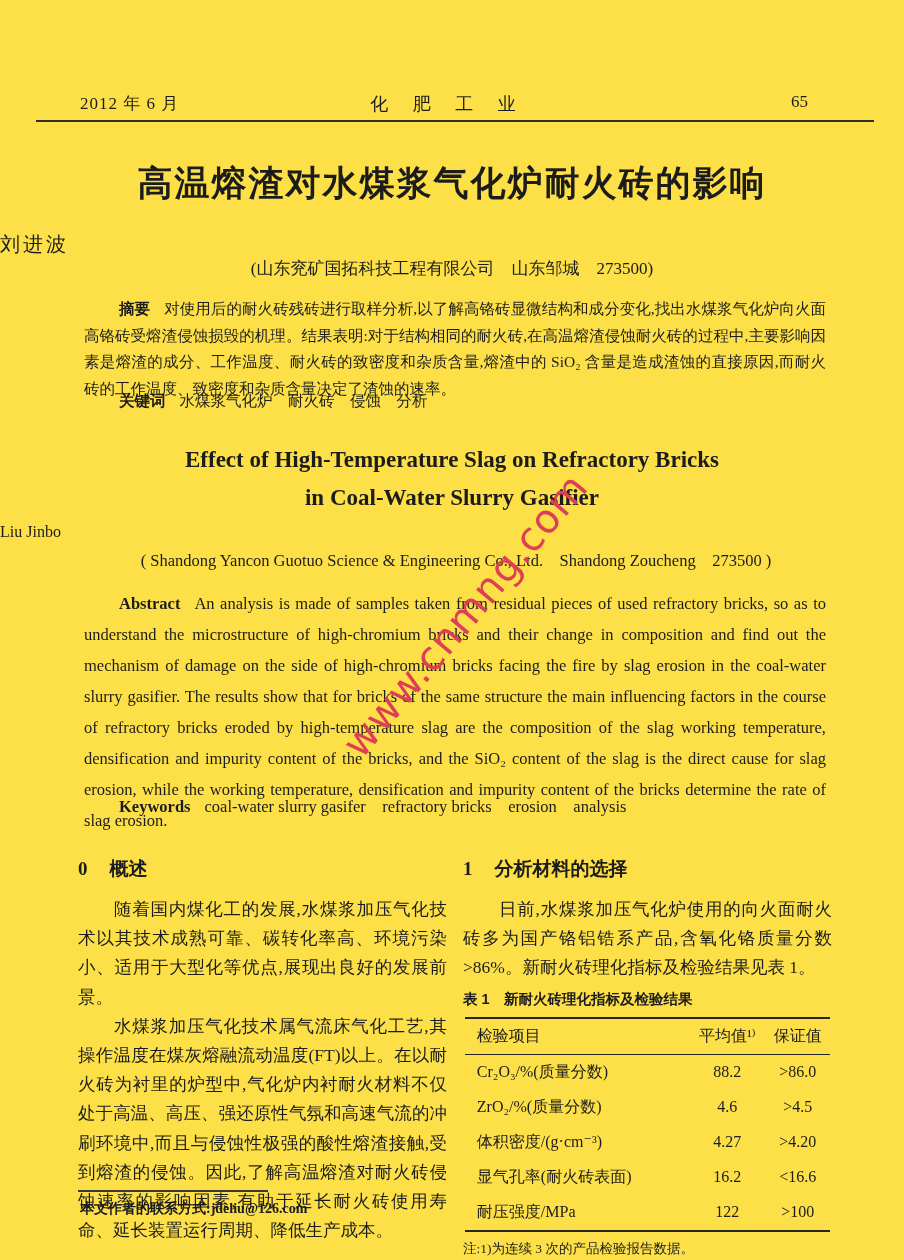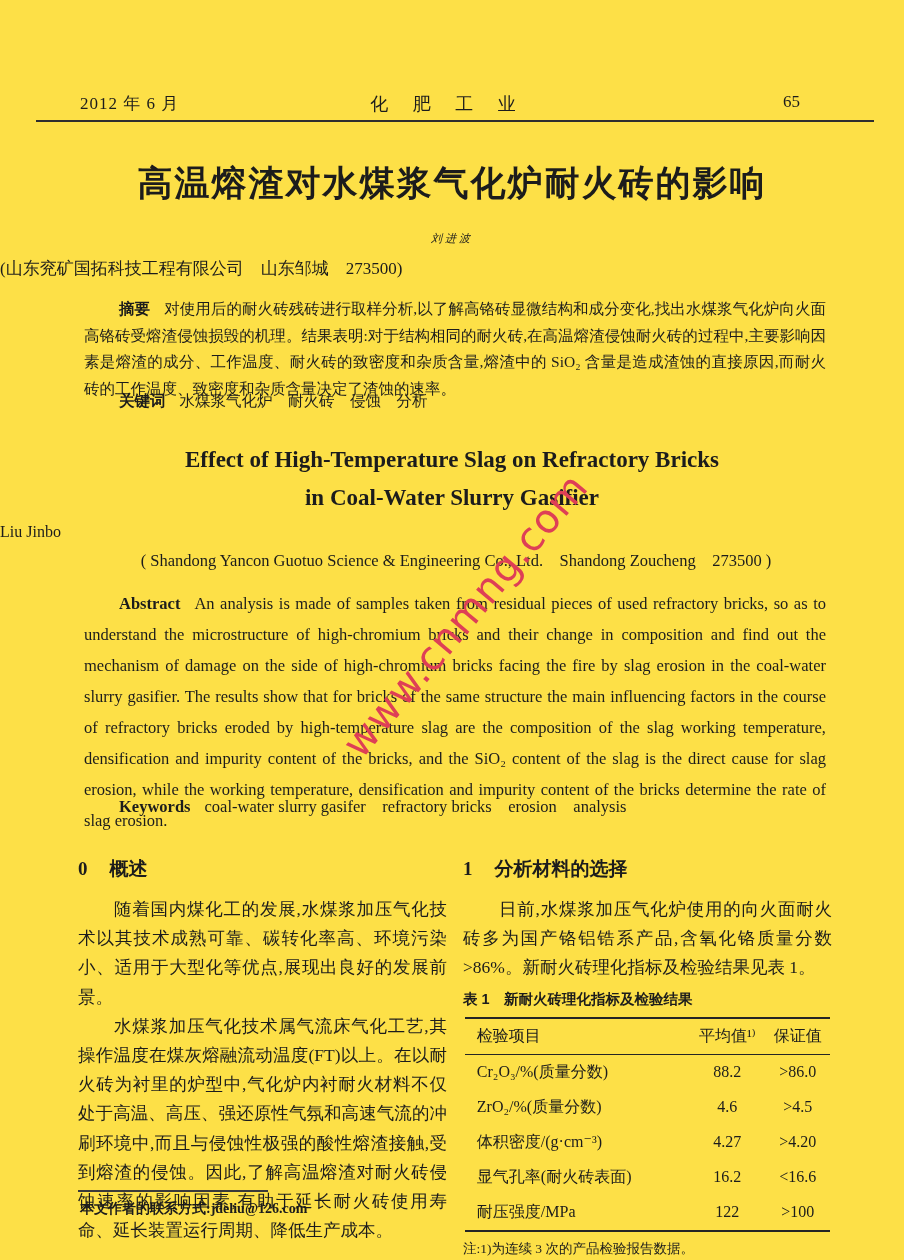--- a/index.html
+++ b/index.html
@@ -7,28 +7,28 @@
   .page {
     position:relative; width:904px; height:1260px; margin:0 auto;
     background:#fde047; color:#1c1c1c; overflow:hidden;
     font-family:"Liberation Serif","DejaVu Serif",serif;
   }
   
   .hdr { position:absolute; top:92px; left:80px; right:88px; height:24px; font-size:17px; }
   .hdr-date { position:absolute; left:0; top:0; letter-spacing:1px; }
   .hdr-journal { position:absolute; left:50%; top:0; transform:translateX(-50%);
     font-size:18px; letter-spacing:10px; white-space:nowrap; }
-  .hdr-page { position:absolute; right:16px; top:0; }
+  .hdr-page { position:absolute; right:8px; top:0; }
   .hdr-rule { position:absolute; top:120px; left:36px; width:838px; height:2px; background:#2e2e2e; }
   
   .cn-title { position:absolute; top:160px; left:0; width:100%; text-align:center;
     font-size:35px; font-weight:bold; letter-spacing:2px; }
-  .cn-author { position:absolute; top:231px; left:0; width:100%; text-align:center;
-    font-size:11px; letter-spacing:3px;font-style:italic; }
-  .cn-affil { position:absolute; top:257px; left:0; width:100%; font-size:17px; }
+  .cn-author { position:absolute; top:231px; left:0; width:100%; 
+    font-size:20px; letter-spacing:3px; }
+  .cn-affil { position:absolute; top:257px; left:0; width:100%; text-align:center; font-size:17px; }
   .cn-abstract { position:absolute; top:296px; left:84px; width:742px;
     font-size:15.5px; line-height:26.5px; text-align:justify; text-indent:35px; }
   .cn-keywords { position:absolute; top:391px; left:84px; width:742px;
     font-size:15.5px; text-indent:35px; }
   .lbl { font-weight:bold; margin-right:14px; }
   
   .en-title { position:absolute; top:441px; left:0; width:100%; text-align:center;
     font-size:23px; font-weight:bold; line-height:38px; }
   .en-author { position:absolute; top:523px; left:0; width:100%; text-align:left; font-size:16px; }
   .en-affil { position:absolute; top:551px; left:4px; width:100%; text-align:center; font-size:16.5px; }

